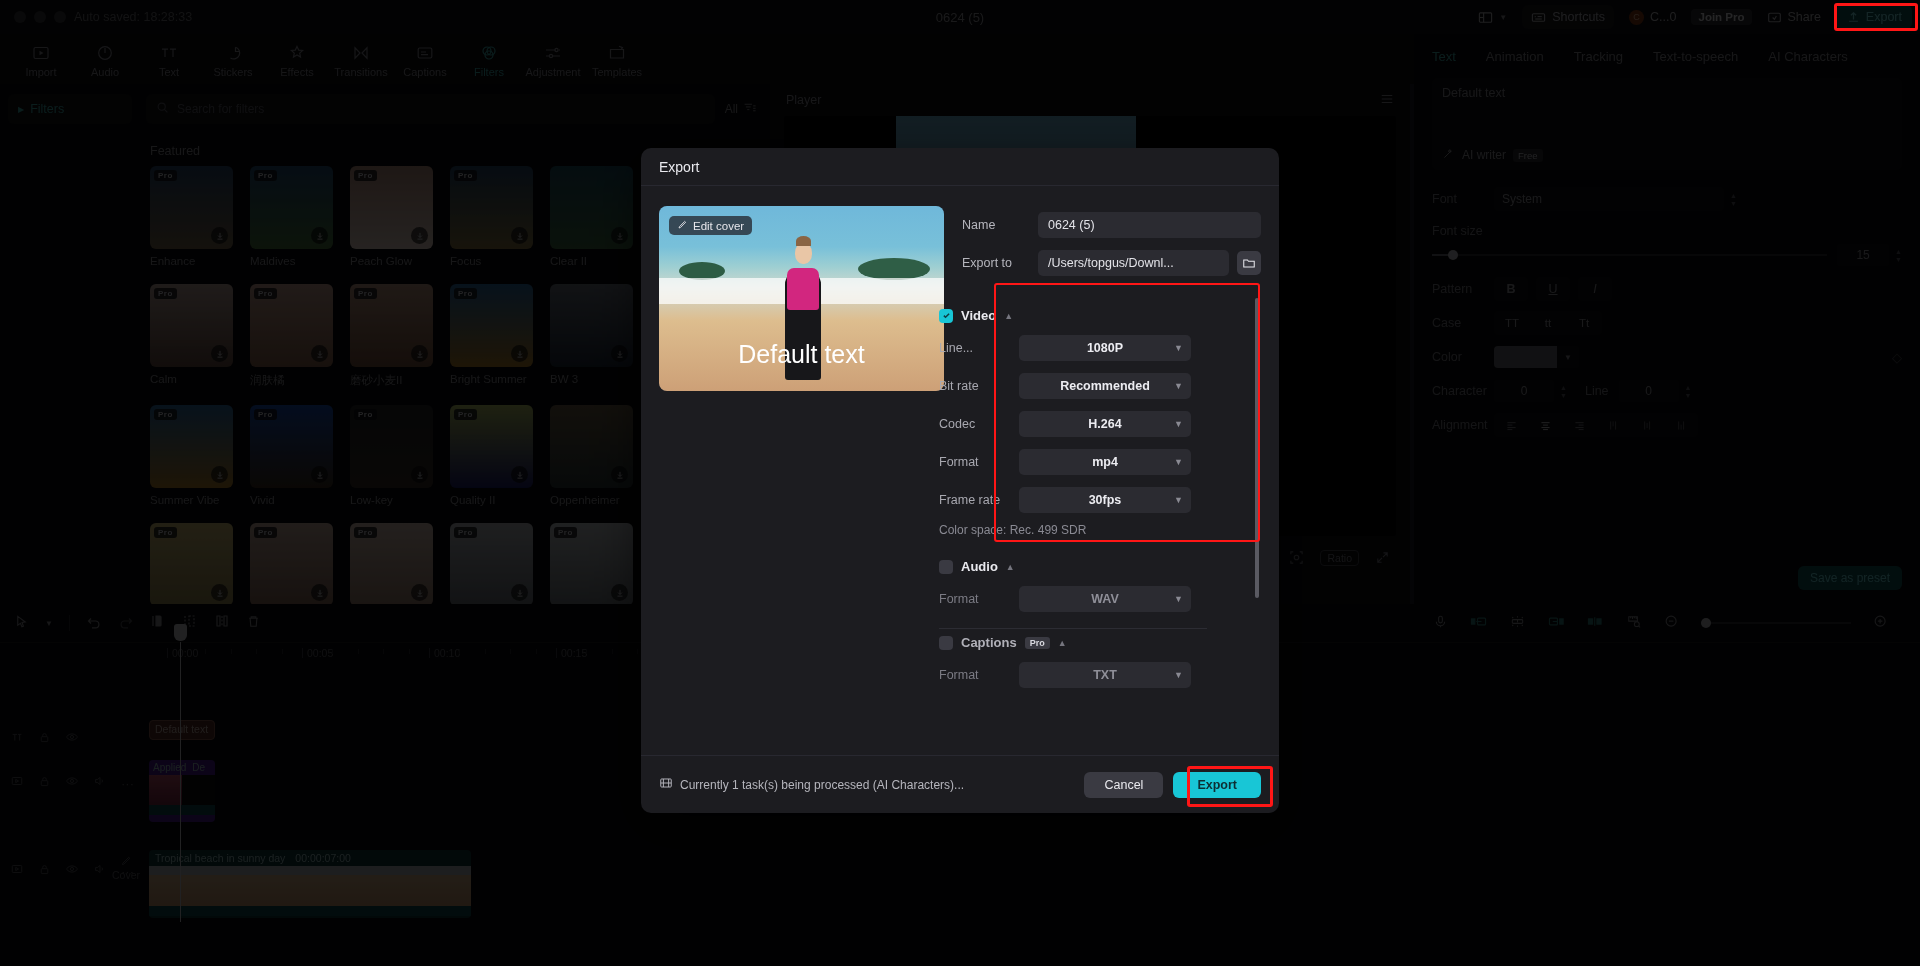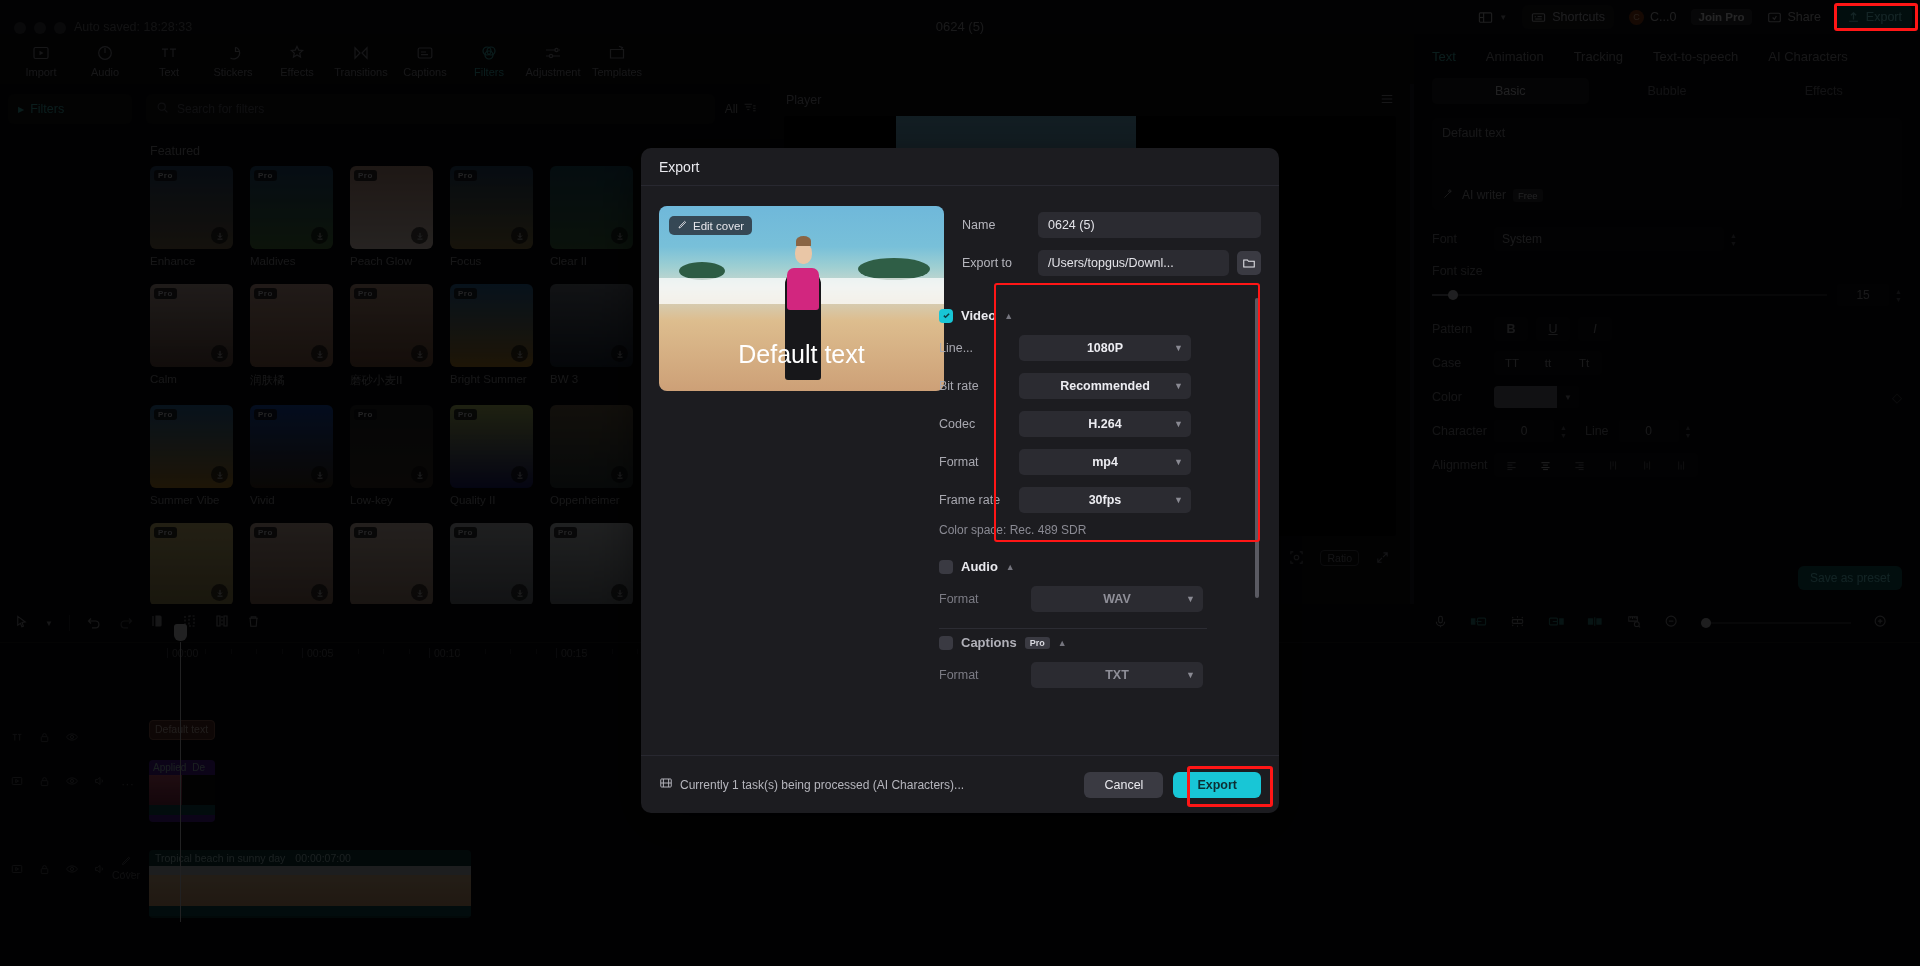--- a/index.html
+++ b/index.html
@@ -11,21 +11,21 @@
     overflow: hidden;
   }
   #app { position: relative; width: 1920px; height: 966px; background: #09090b; }
 
   
   .dimmed { filter: brightness(0.30); }
 
   
   .titlebar {
     position: absolute; left: 0; top: 0; width: 1920px; height: 34px;
-    background: #101013; display: flex; align-items: flex-end;
+    background: #101013; display: flex; align-items: center;
   }
   .traffic { display: flex; gap: 8px; margin-left: 14px; align-items: center; }
   .dot { width: 12px; height: 12px; border-radius: 50%; background: #3a3a3e; }
   .autosave { margin-left: 8px; font-size: 12.5px; color: #6f6f76; white-space: nowrap; }
   .win-title {
     position: absolute; left: 0; right: 0; text-align: center;
     font-size: 13px; color: #9a9aa2; pointer-events: none;
   }
   .tb-right {
     position: absolute; right: 8px; top: 0; height: 34px;
@@ -253,21 +253,21 @@
   .caret { color: #75757e; font-size: 9px; }
   .probadge2 { background: #3a3a42; color: #d9d9df; font-size: 9px; font-weight: bold; padding: 1px 5px; border-radius: 3px; }
   .orow { display: flex; align-items: center; height: 38px; }
   .olbl { width: 80px; font-size: 12.5px; color: #a8a8b0; }
   .osel {
     flex: 1; max-width: 172px; height: 26px; background: #2b2b31; border-radius: 5px;
     display: flex; align-items: center; justify-content: center; position: relative;
     font-size: 12.5px; color: #ececf1; font-weight: bold;
   }
   .osel .cv { position: absolute; right: 8px; color: #8a8a93; font-size: 9px; font-weight: normal; }
-  .osel.dim { color: #8f8f98; margin-left: 12px; }
+  .osel.dim { color: #8f8f98; }
   .cspace { font-size: 12px; color: #8a8a93; margin: 4px 0 0 0; }
   .divider { height: 1px; background: #2c2c33; margin: 10px 0 6px 0; max-width: 268px; }
   .vscroll { position: absolute; right: 2px; top: 0; width: 4px; border-radius: 2px; background: #5a5a62; }
   .modal-foot {
     height: 58px; display: flex; align-items: center; padding: 0 18px;
     border-top: 1px solid #282830; gap: 10px;
   }
   .taskmsg { font-size: 12px; color: #b6b6bd; display: flex; align-items: center; gap: 7px; }
   .btn-cancel {
     margin-left: auto; background: #3a3a42; color: #e9e9ee; font-size: 12.5px;
@@ -692,25 +692,20 @@
       </div>
     </div>
 
     <div class="rightpanel">
       <div class="rp-tabs">
         <span class="on">Text</span>
         <span>Animation</span>
         <span>Tracking</span>
         <span>Text-to-speech</span>
         <span>AI Characters</span>
-      </div>
-      <div class="seg">
-        <div class="on">Basic</div>
-        <div>Bubble</div>
-        <div>Effects</div>
       </div>
       <div class="textarea">Default text</div>
       <div class="aiwriter">
         <span>
           <svg width="13" height="13" viewBox="0 0 16 16" fill="none" stroke="#9a9aa2" stroke-width="1.2">
               <path d="M3 13L11 5M9.6 3.2l.6 1.3 1.3.6-1.3.6-.6 1.3-.6-1.3-1.3-.6 1.3-.6z"></path>
             </svg>
         </span>
         <span>AI writer</span>
         <span class="freebadge">Free</span>
@@ -1102,21 +1097,21 @@
               </div>
             </div>
             <div class="orow">
               <span class="olbl">Frame rate</span>
               <div class="osel">
                 <span>30fps</span>
                 <span class="cv">▼</span>
               </div>
             </div>
           </div>
-        <div class="cspace">Color space: Rec. 489 SDR</div>
+        <div class="cspace">Color space: Rec. 499 SDR</div>
 
         <div style="height:22px;"></div>
         <div class="grpttl">
           <span class="chk"></span>
           <span>Audio</span>
           <span class="caret">▲</span>
         </div>
         <div id="audio-opts">
             <div class="orow">
               <span class="olbl" style="color: rgb(123, 123, 132);">Format</span>

